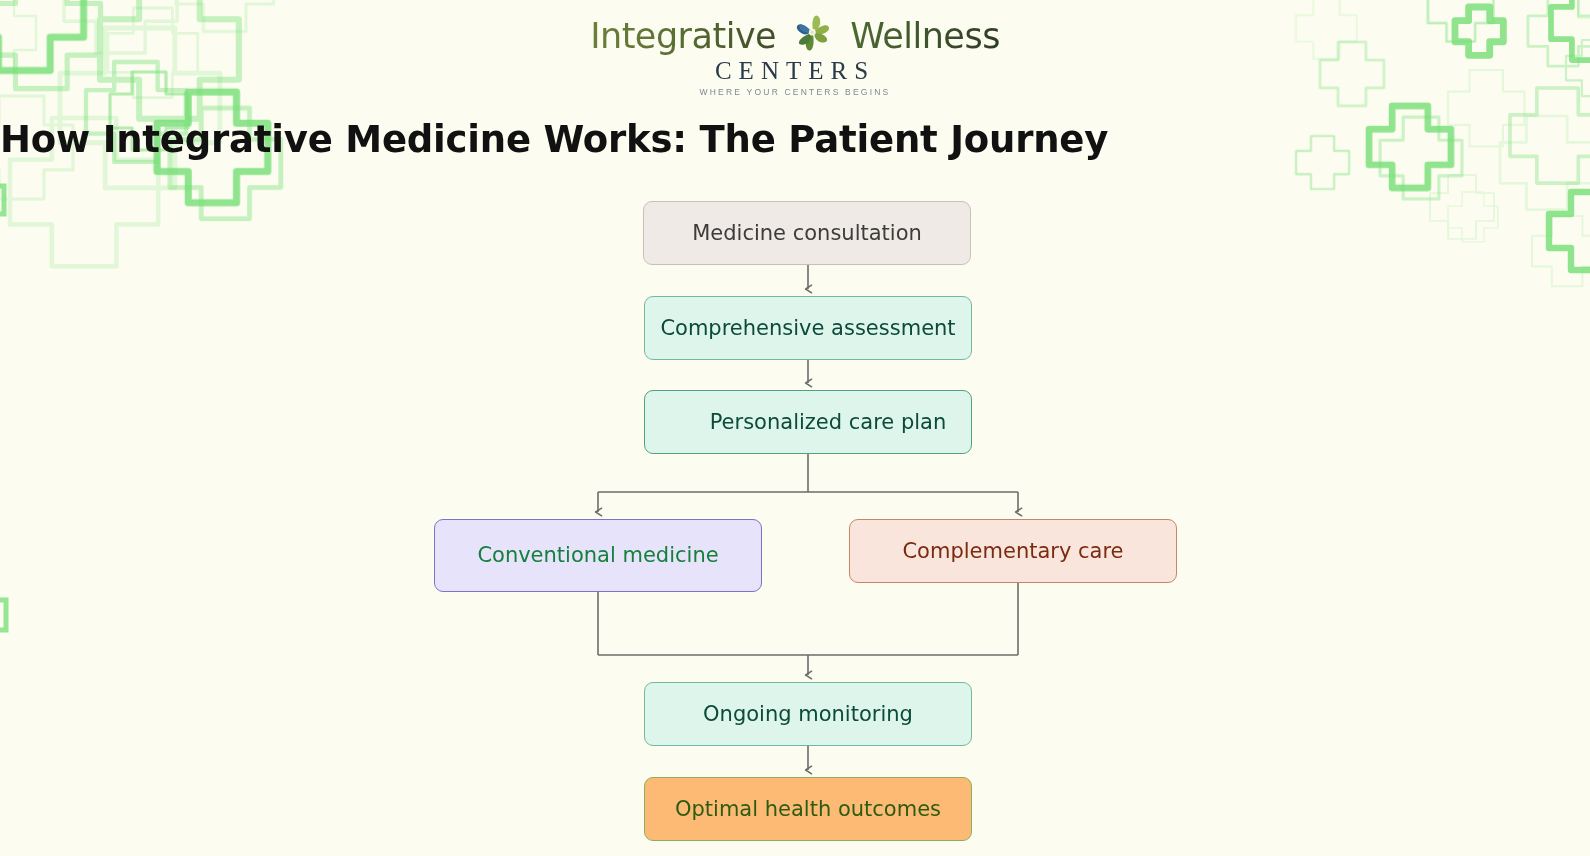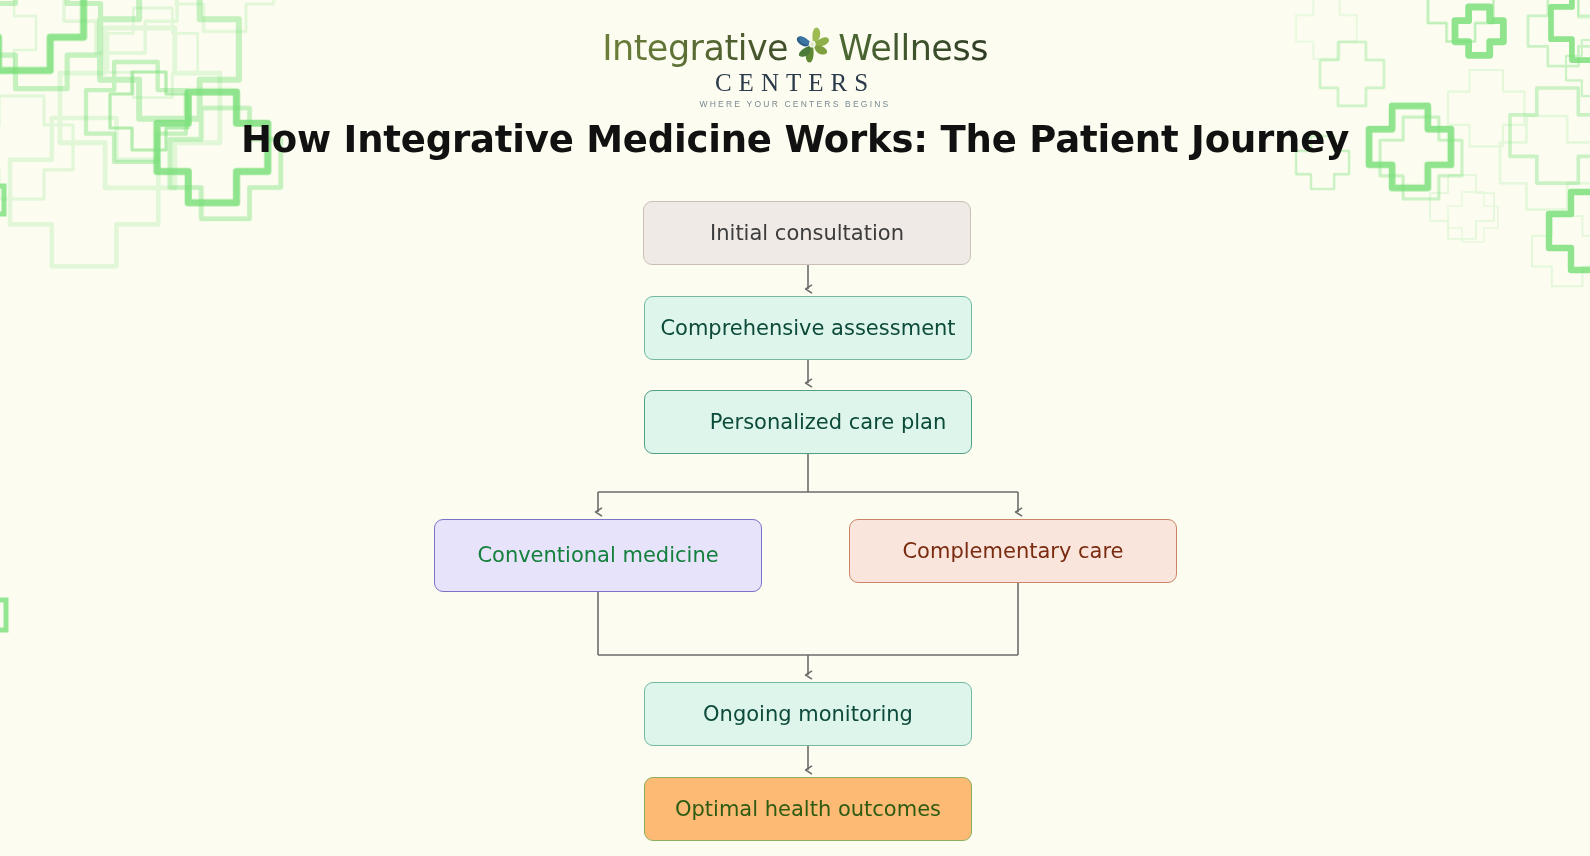--- a/index.html
+++ b/index.html
@@ -26,23 +26,22 @@
   #logo-block {
     position: absolute;
     left: 0; top: 14px;
     width: 1590px;
     text-align: center;
   }
   #logo-wordmark {
     display: inline-flex;
     align-items: center;
     justify-content: center;
-    gap: 0;
+    gap: 12px;
     height: 44px;
-    margin-top: 12px;
   }
   .logo-word {
     font-family: "DejaVu Sans", sans-serif;
     font-size: 35px;
     font-weight: 400;
     letter-spacing: -0.5px;
     line-height: 44px;
   }
   #logo-word-left {
     background: linear-gradient(100deg,#6E7F3A 0%, #5F7336 38%, #3F4C2A 100%);
@@ -76,21 +75,21 @@
     letter-spacing: 2.2px;
     color: #7A8893;
     margin-top: 2px;
   }
 
   
   #page-title {
     position: absolute;
     left: 0; top: 118px;
     width: 1590px;
-    text-align: center;
+    text-align: left;
     font-family: "DejaVu Sans", sans-serif;
     font-size: 37px;
     font-weight: bold;
     color: #111111;
     letter-spacing: -0.2px;
   }
 
   
   #flow {
     position: absolute;
@@ -307,20 +306,20 @@
 
       <path d="M 598 583 L 598 655"></path>
       <path d="M 1018 583 L 1018 655"></path>
       <path d="M 598 655 L 1018 655"></path>
       <path d="M 808 655 L 808 675" marker-end="url(#arrowhead)"></path>
 
       <path d="M 808 746 L 808 770" marker-end="url(#arrowhead)"></path>
     </g>
   </svg>
 
-  <div class="node" style="left: 643px; top: 201px; width: 328px; height: 64px; background: rgb(239, 234, 229); border-color: rgb(201, 191, 182); color: rgb(60, 60, 60);">Initial consultation</div>
+  <div class="node" style="left: 643px; top: 201px; width: 328px; height: 64px; background: rgb(239, 234, 229); border-color: rgb(201, 191, 182); color: rgb(60, 60, 60);">Medicine consultation</div>
   <div class="node" style="left: 644px; top: 296px; width: 328px; height: 64px; background: rgb(222, 245, 236); border-color: rgb(114, 185, 160); color: rgb(12, 74, 58);">Comprehensive assessment</div>
   <div class="node" style="left: 644px; top: 390px; width: 328px; height: 64px; background: rgb(222, 245, 236); border-color: rgb(79, 161, 132); color: rgb(12, 74, 58); padding-left: 40px;">Personalized care plan</div>
   <div class="node" style="left: 434px; top: 519px; width: 328px; height: 73px; background: rgb(230, 227, 250); border-color: rgb(123, 114, 201); color: #15803d;">Conventional medicine</div>
   <div class="node" style="left: 849px; top: 519px; width: 328px; height: 64px; background: rgb(249, 229, 220); border-color: rgb(201, 132, 100); color: rgb(122, 43, 16);">Complementary care</div>
   <div class="node" style="left: 644px; top: 682px; width: 328px; height: 64px; background: rgb(222, 245, 236); border-color: rgb(114, 185, 160); color: rgb(12, 74, 58);">Ongoing monitoring</div>
   <div class="node" style="left: 644px; top: 777px; width: 328px; height: 64px; background: #fdba74; border-color: rgb(140, 175, 94); color: rgb(46, 91, 18);">Optimal health outcomes</div>
 </div>
 
 </body></html>

